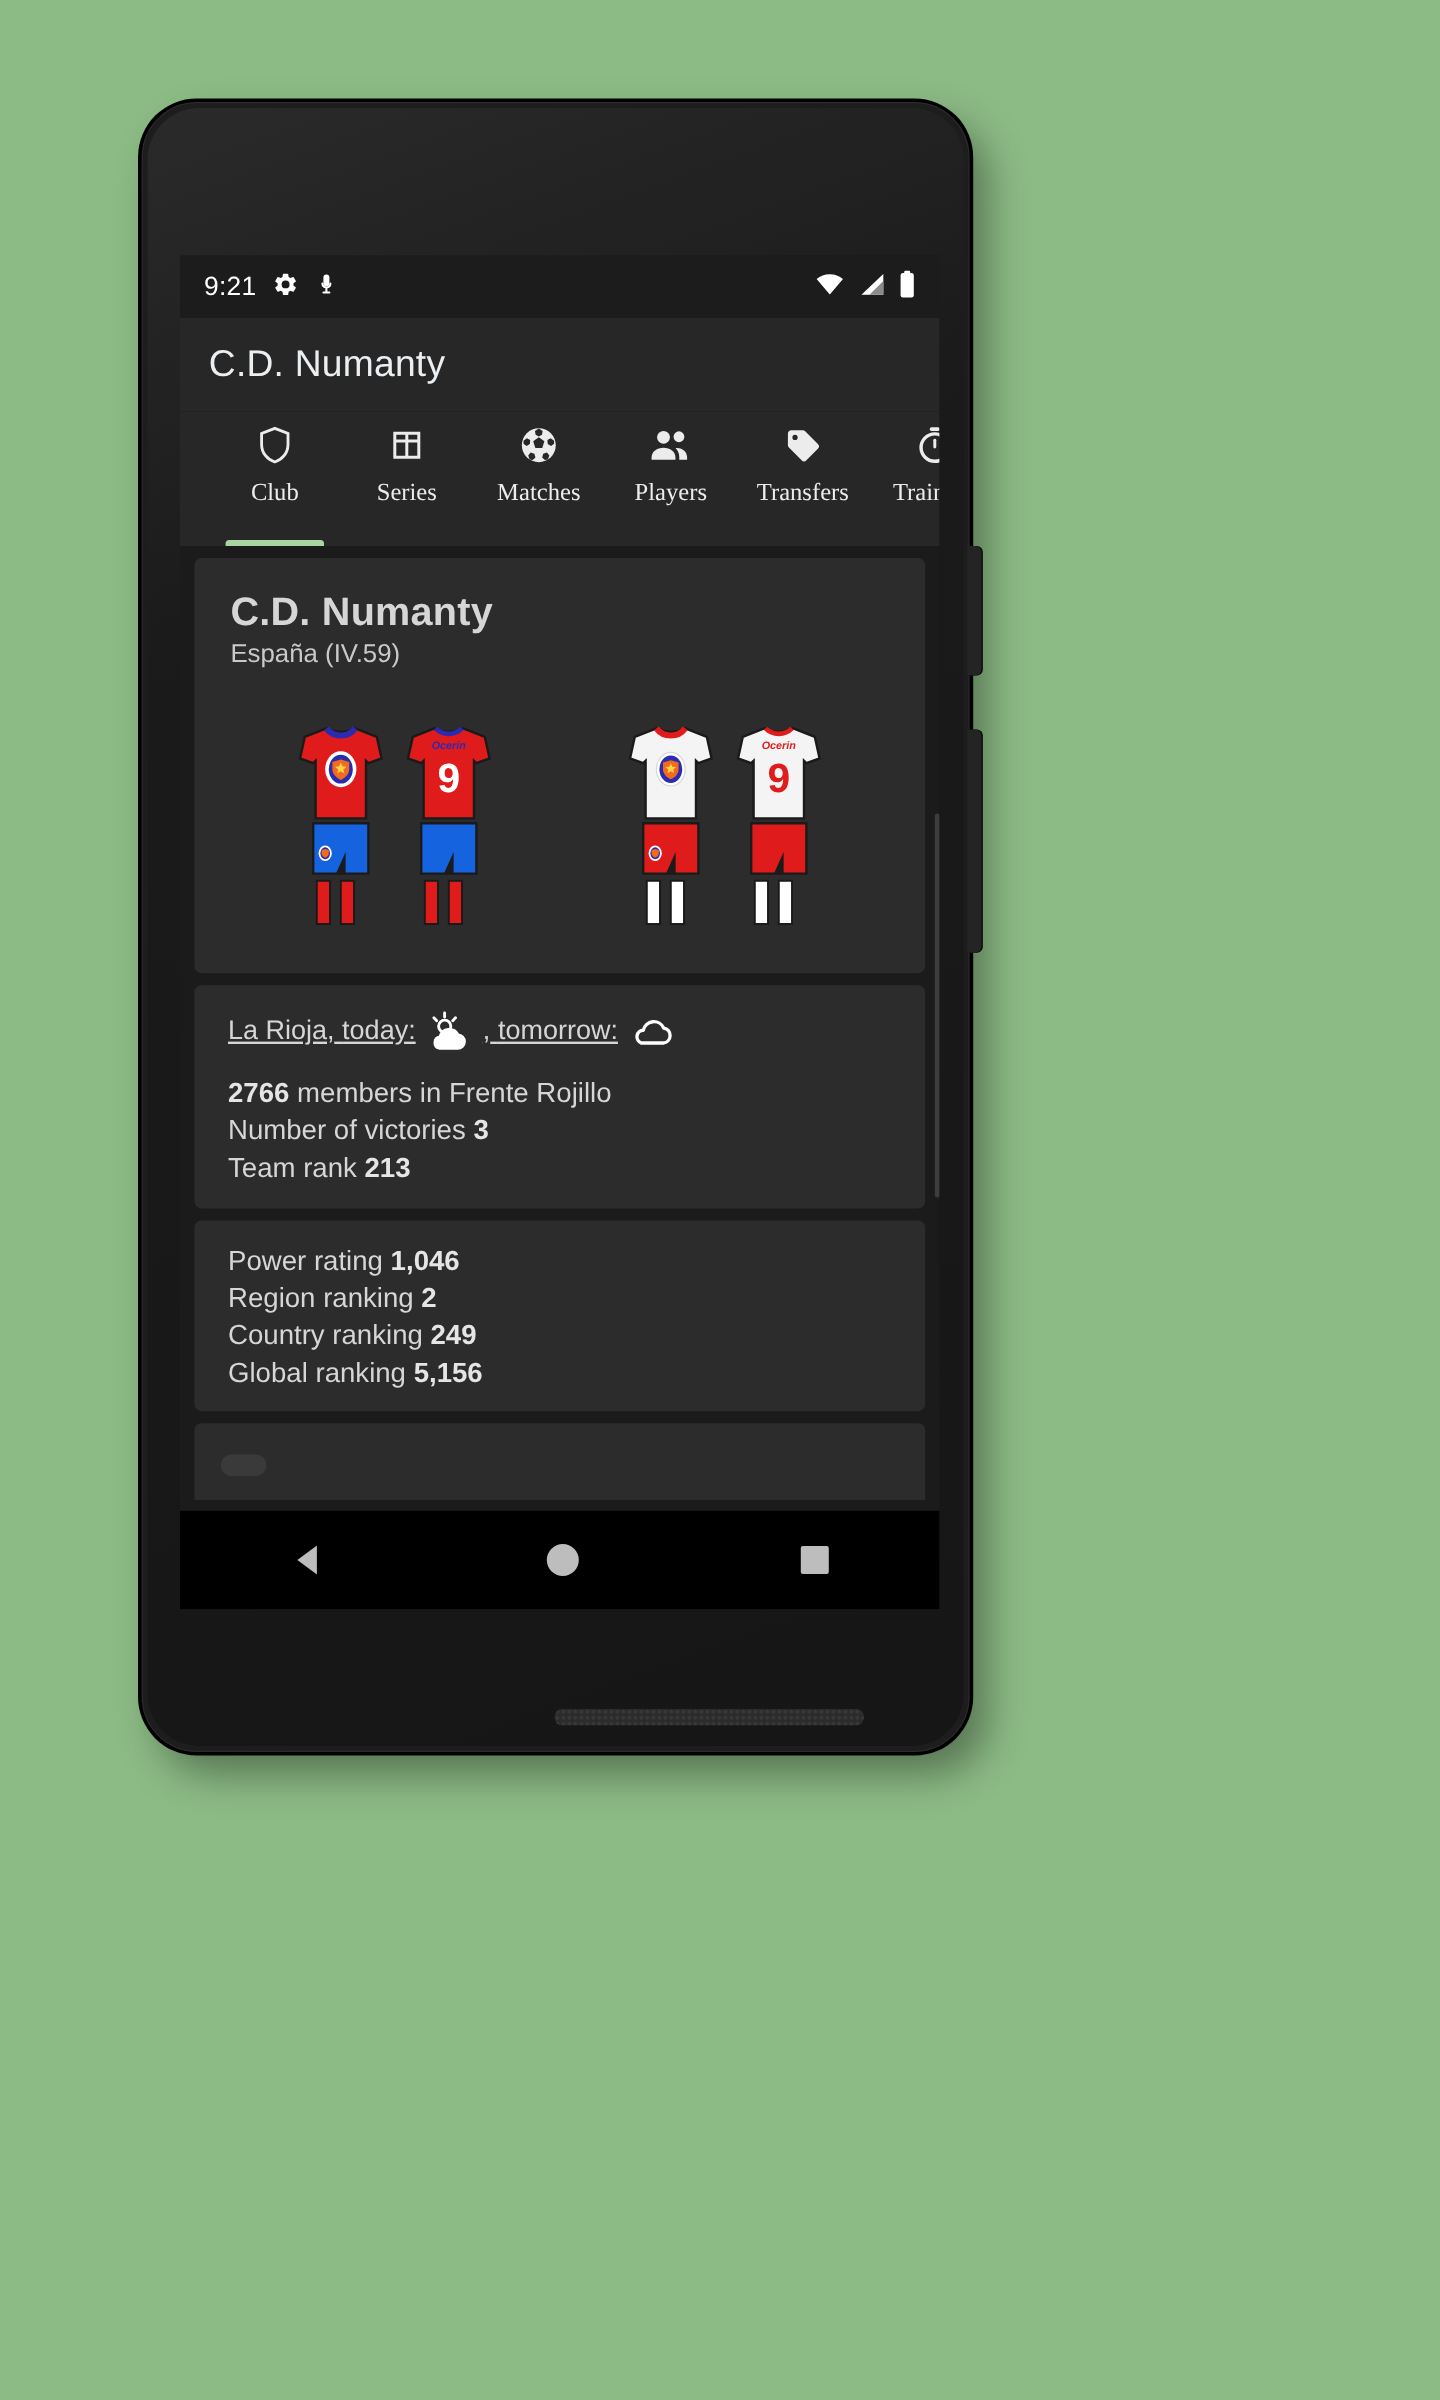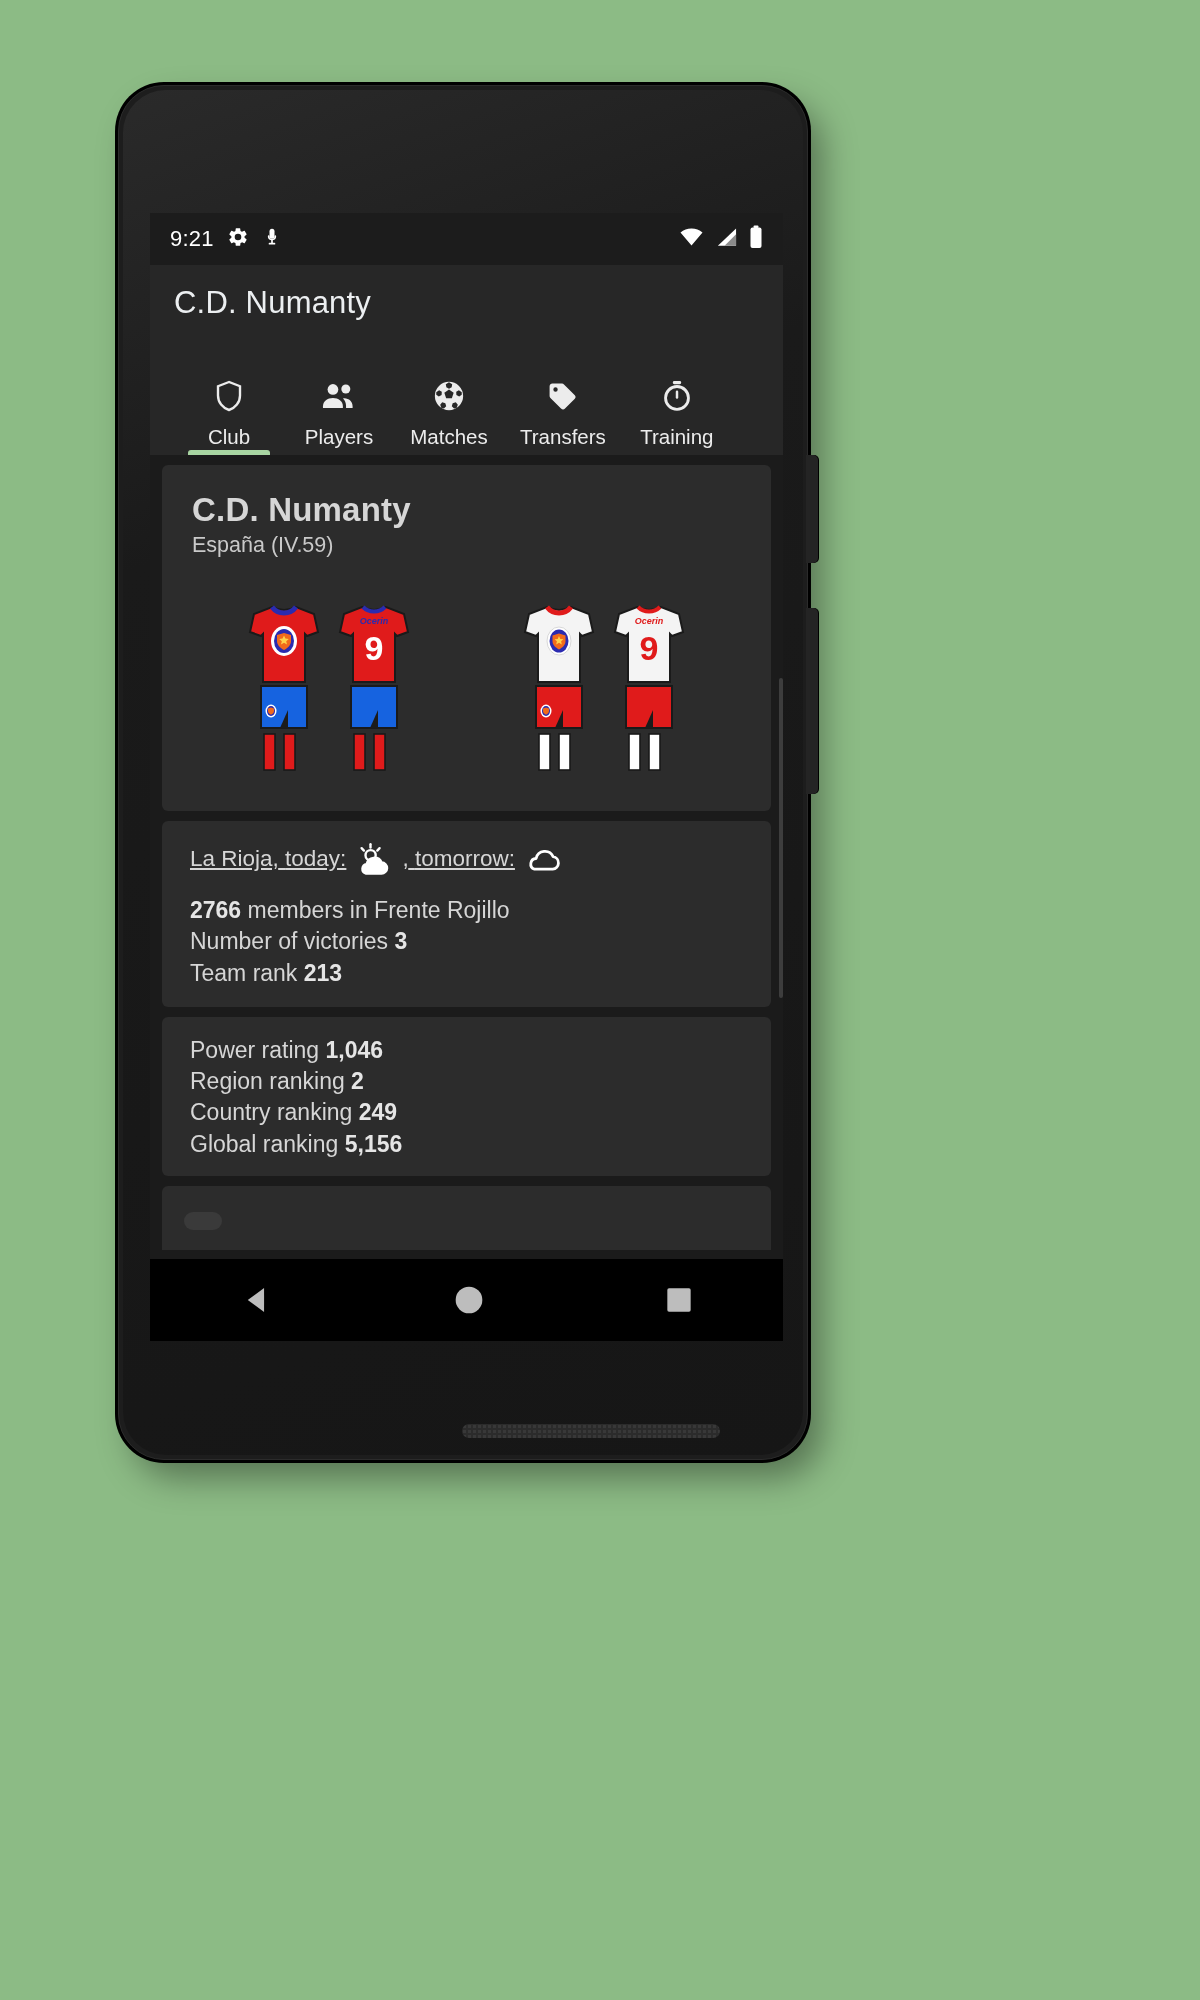--- a/index.html
+++ b/index.html
@@ -89,21 +89,22 @@
     height: 112px;
   }
   .tab {
     min-width: 110px; flex: 0 0 auto;
     display: flex; flex-direction: column; align-items: center;
     padding: 4px 16px 0; position: relative; cursor: pointer;
   }
   .tab .tab-icon { height: 34px; display: flex; align-items: center; justify-content: center; }
   .tab .tab-label {
     color: #ececec; font-size: 20.5px; margin-top: 12px; white-space: nowrap;
-    padding-bottom: 6px;
+    padding-bottom: 32px;
+    font-family: Liberation Serif, serif;
   }
   .tab.active .tab-underline {
     position: absolute; bottom: 0; left: 14px; right: 14px; height: 5px;
     background: #a8d5a2; border-radius: 3px 3px 0 0;
   }
 
   
   #content { background: #1b1b1b; padding: 10px 12px 0; height: 795px; overflow: hidden; }
   .card {
     background: #2c2c2c; border-radius: 6px; margin-bottom: 10px;
@@ -208,48 +209,56 @@
     <div class="tab active">
       <span class="tab-icon">
         <svg width="30" height="34" viewBox="0 0 24 26" fill="none" stroke="#ececec" stroke-width="1.9">
           <path d="M12 1.8L3.2 5.2v7.3c0 5.6 3.7 10.1 8.8 11.7 5.1-1.6 8.8-6.1 8.8-11.7V5.2L12 1.8z"></path>
         </svg>
       </span>
       <span class="tab-label">Club</span>
       <span class="tab-underline"></span>
     </div>
 
-
     <div class="tab">
       <span class="tab-icon">
-        <svg width="34" height="28" viewBox="0 0 28 22" fill="#ececec">
-          <circle cx="9" cy="5.6" r="4.4"></circle>
-          <circle cx="19.6" cy="5.2" r="3.7"></circle>
-          <path d="M.8 19.6c0-4.3 3.7-6.9 8.2-6.9s8.2 2.6 8.2 6.9v1.3H.8v-1.3z"></path>
-          <path d="M18.4 12.9c3.9.2 6.8 2.6 6.8 6.6v1.4h-5.4v-1.8c0-2.4-.9-4.5-2.5-6 .4-.1.7-.2 1.1-.2z"></path>
-        </svg>
-      </span>
-      <span class="tab-label">Players</span>
+        <svg width="30" height="30" viewBox="0 0 24 24" fill="#ececec">
+          <path d="M3 3h18v18H3V3zm2 2v3.2h6V5H5zm8 0v3.2h6V5h-6zM5 10.2V19h6v-8.8H5zm8 0V19h6v-8.8h-6z"></path>
+        </svg>
+      </span>
+      <span class="tab-label">Series</span>
     </div>
 
     <div class="tab">
       <span class="tab-icon">
         <svg width="32" height="32" viewBox="0 0 24 24">
           <circle cx="12" cy="12" r="10.6" fill="#ececec"></circle>
           <g fill="#272727">
             <path d="M12 7.1l3.5 2.5-1.35 4.1h-4.3L8.5 9.6 12 7.1z"></path>
             <path d="M12 1.6l2.4 1.55-.4 2.3L12 6.6l-2-1.15-.4-2.3L12 1.6z"></path>
             <path d="M2.4 9.2l2.2-1.6 2 1.2-.15 2.45-2.1 1.2-1.9-1.3.0-1.95z"></path>
             <path d="M21.6 9.2l-2.2-1.6-2 1.2.15 2.45 2.1 1.2 1.9-1.3.0-1.95z"></path>
             <path d="M6.3 21l-.9-2.5 1.5-1.9 2.35.75.65 2.35-1.7 1.6L6.3 21z"></path>
             <path d="M17.7 21l.9-2.5-1.5-1.9-2.35.75-.65 2.35 1.7 1.6 1.9-.3z"></path>
           </g>
         </svg>
       </span>
       <span class="tab-label">Matches</span>
+    </div>
+
+    <div class="tab">
+      <span class="tab-icon">
+        <svg width="34" height="28" viewBox="0 0 28 22" fill="#ececec">
+          <circle cx="9" cy="5.6" r="4.4"></circle>
+          <circle cx="19.6" cy="5.2" r="3.7"></circle>
+          <path d="M.8 19.6c0-4.3 3.7-6.9 8.2-6.9s8.2 2.6 8.2 6.9v1.3H.8v-1.3z"></path>
+          <path d="M18.4 12.9c3.9.2 6.8 2.6 6.8 6.6v1.4h-5.4v-1.8c0-2.4-.9-4.5-2.5-6 .4-.1.7-.2 1.1-.2z"></path>
+        </svg>
+      </span>
+      <span class="tab-label">Players</span>
     </div>
 
     <div class="tab">
       <span class="tab-icon">
         <svg width="31" height="31" viewBox="0 0 24 24" fill="#ececec">
           <path d="M11.6 2H4.2C3 2 2 3 2 4.2v7.4c0 .6.23 1.15.65 1.56l8.2 8.2a2.2 2.2 0 003.1 0l7.4-7.4a2.2 2.2 0 000-3.1l-8.2-8.2A2.2 2.2 0 0011.6 2zM6.6 8.3A1.7 1.7 0 118.3 6.6 1.7 1.7 0 016.6 8.3z"></path>
         </svg>
       </span>
       <span class="tab-label">Transfers</span>
     </div>

